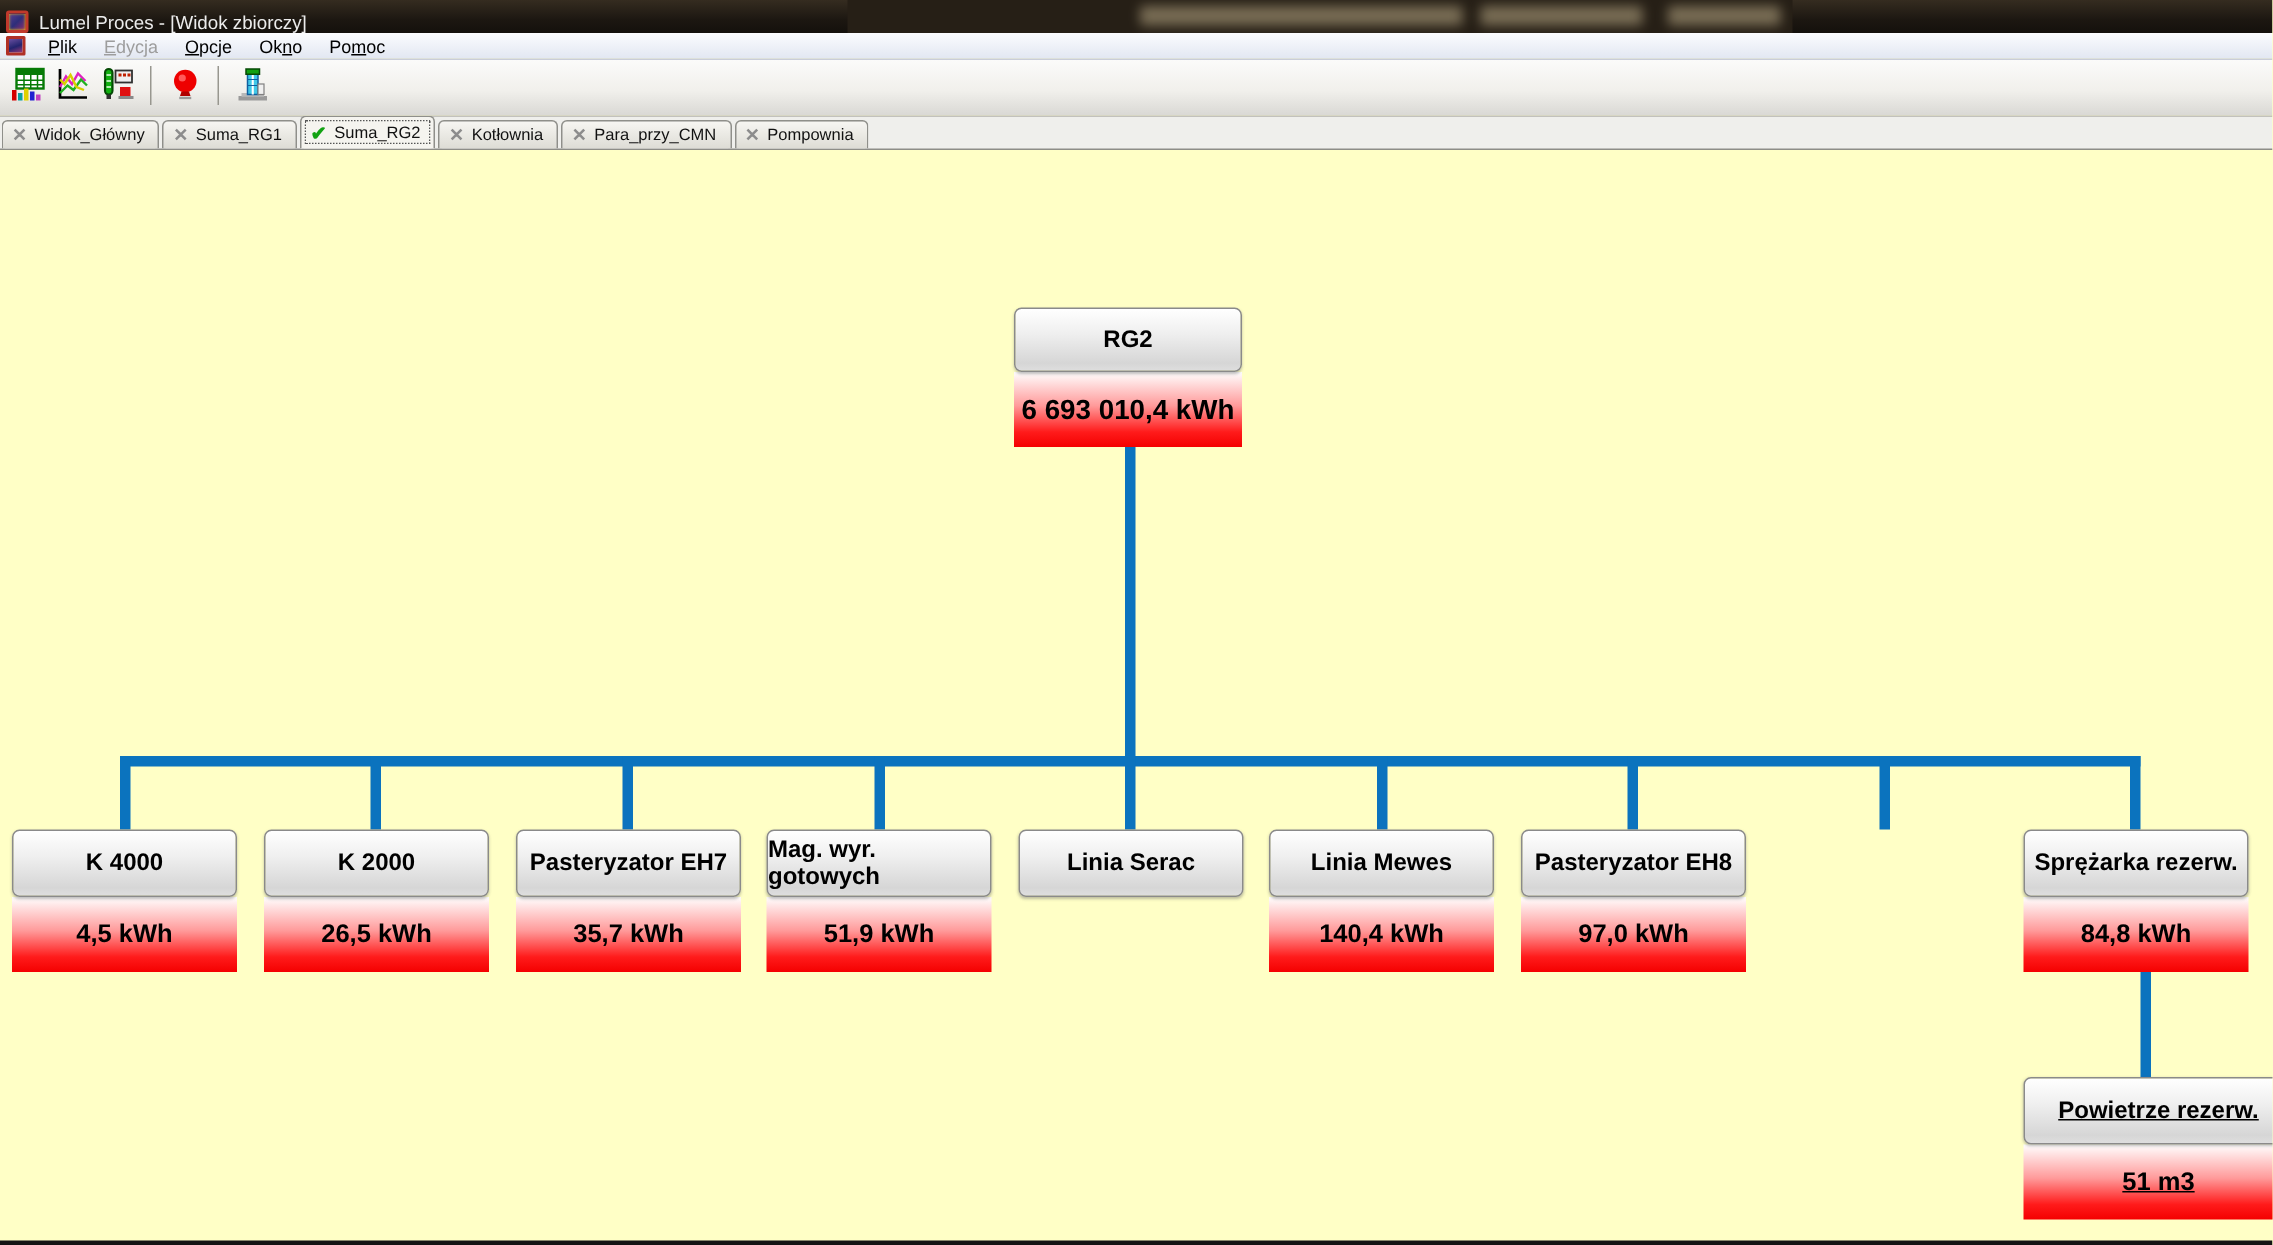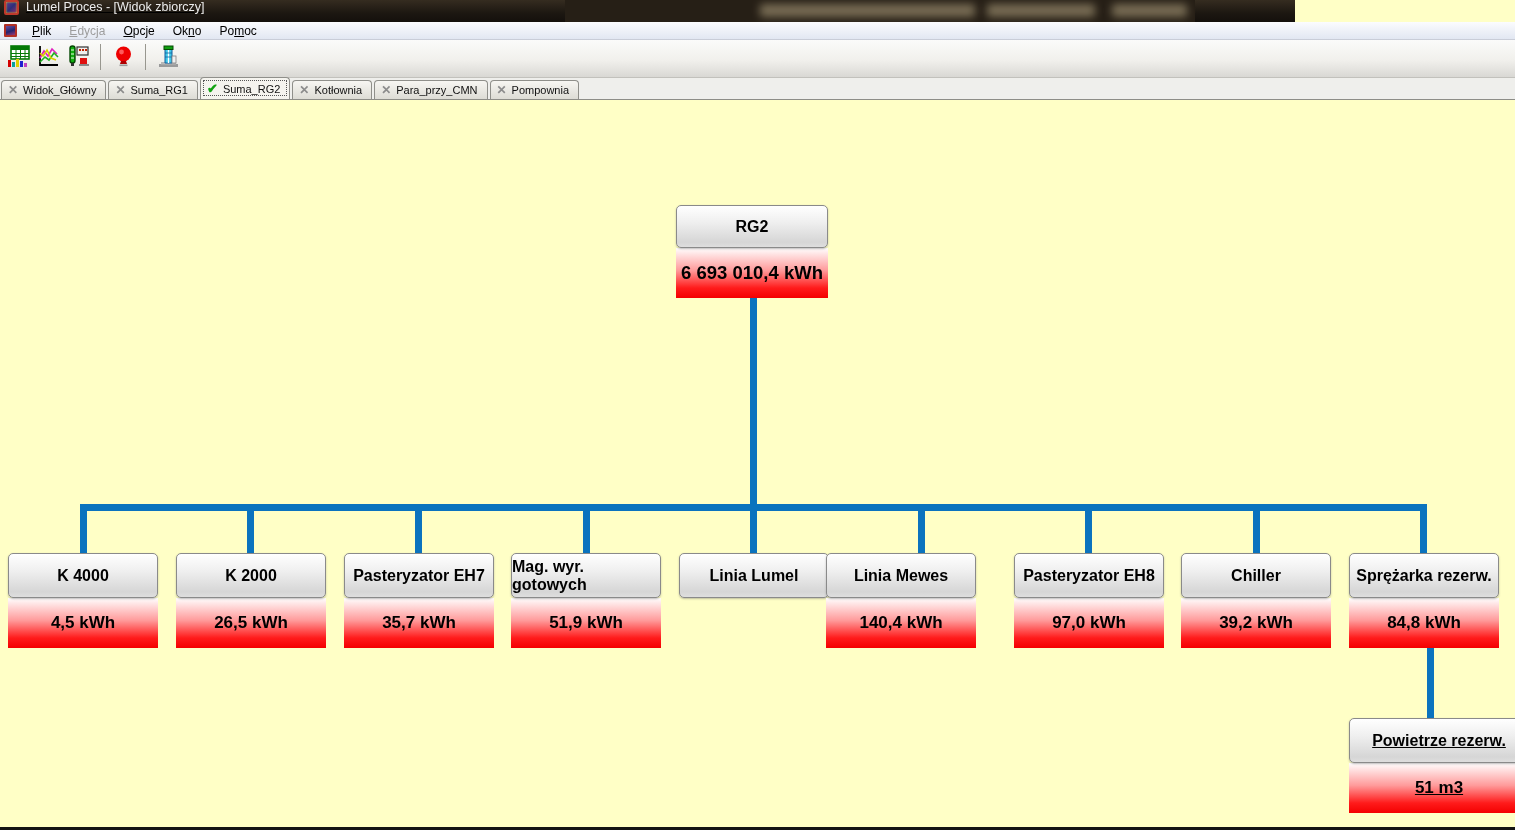--- a/index.html
+++ b/index.html
@@ -6,23 +6,23 @@
   html,body { width:1515px; height:830px; }
   body {
     font-family:"Liberation Sans", sans-serif;
     background:#FFFFC6;
     position:relative;
     overflow:hidden;
   }
 
   
   .titlebar {
-    position:absolute; top:0; left:0; width:1295px; height:22px;
+    position:absolute; top:0; left:0; width:1515px; height:22px;
     background:linear-gradient(#352c20,#1c1711 60%,#14100c);
-    display:flex; align-items:flex-start;text-decoration:underline;
+    display:flex; align-items:flex-end;
   }
   .app-icon {
     width:15px; height:15px; margin-left:4px; flex:0 0 auto;
     border:2px solid #c0392b; border-radius:2px;
     background:linear-gradient(135deg,#5a3f8f 0%,#2e2e7a 50%,#8f2d6e 100%);
     box-shadow:inset 0 0 2px #ffd700;
   }
   .title-text { color:#ececec; font-size:12.5px; margin-left:7px; white-space:nowrap; }
   .redacted-wrap {
     position:absolute; left:565px; top:0; width:630px; height:22px;
@@ -254,34 +254,30 @@
   </div>
   <div class="node child" style="left:344px;top:453px;width:150px;">
     <div class="node-header">Pasteryzator EH7</div>
     <div class="node-value">35,7 kWh</div>
   </div>
   <div class="node child" style="left:511px;top:453px;width:150px;">
     <div class="node-header">Mag. wyr. gotowych</div>
     <div class="node-value">51,9 kWh</div>
   </div>
   <div class="node child" style="left:679px;top:453px;width:150px;">
-    <div class="node-header">Linia Lumel</div>
-  </div>
-  <div class="node child" style="left:826px;top:453px;width:150px;">
+    <div class="node-header">Linia Serac</div>
+  </div>
+  <div class="node child" style="left:846px;top:453px;width:150px;">
     <div class="node-header">Linia Mewes</div>
     <div class="node-value">140,4 kWh</div>
   </div>
   <div class="node child" style="left:1014px;top:453px;width:150px;">
     <div class="node-header">Pasteryzator EH8</div>
     <div class="node-value">97,0 kWh</div>
   </div>
-  <div class="node child" style="left:1181px;top:453px;width:150px;">
-    <div class="node-header">Chiller</div>
-    <div class="node-value">39,2 kWh</div>
-  </div>
   <div class="node child" style="left:1349px;top:453px;width:150px;">
     <div class="node-header">Sprężarka rezerw.</div>
     <div class="node-value">84,8 kWh</div>
   </div>
 
   <div class="node child" style="left:1349px;top:618px;width:180px;text-decoration:underline;">
     <div class="node-header">Powietrze rezerw.</div>
     <div class="node-value">51 m3</div>
   </div>
 

